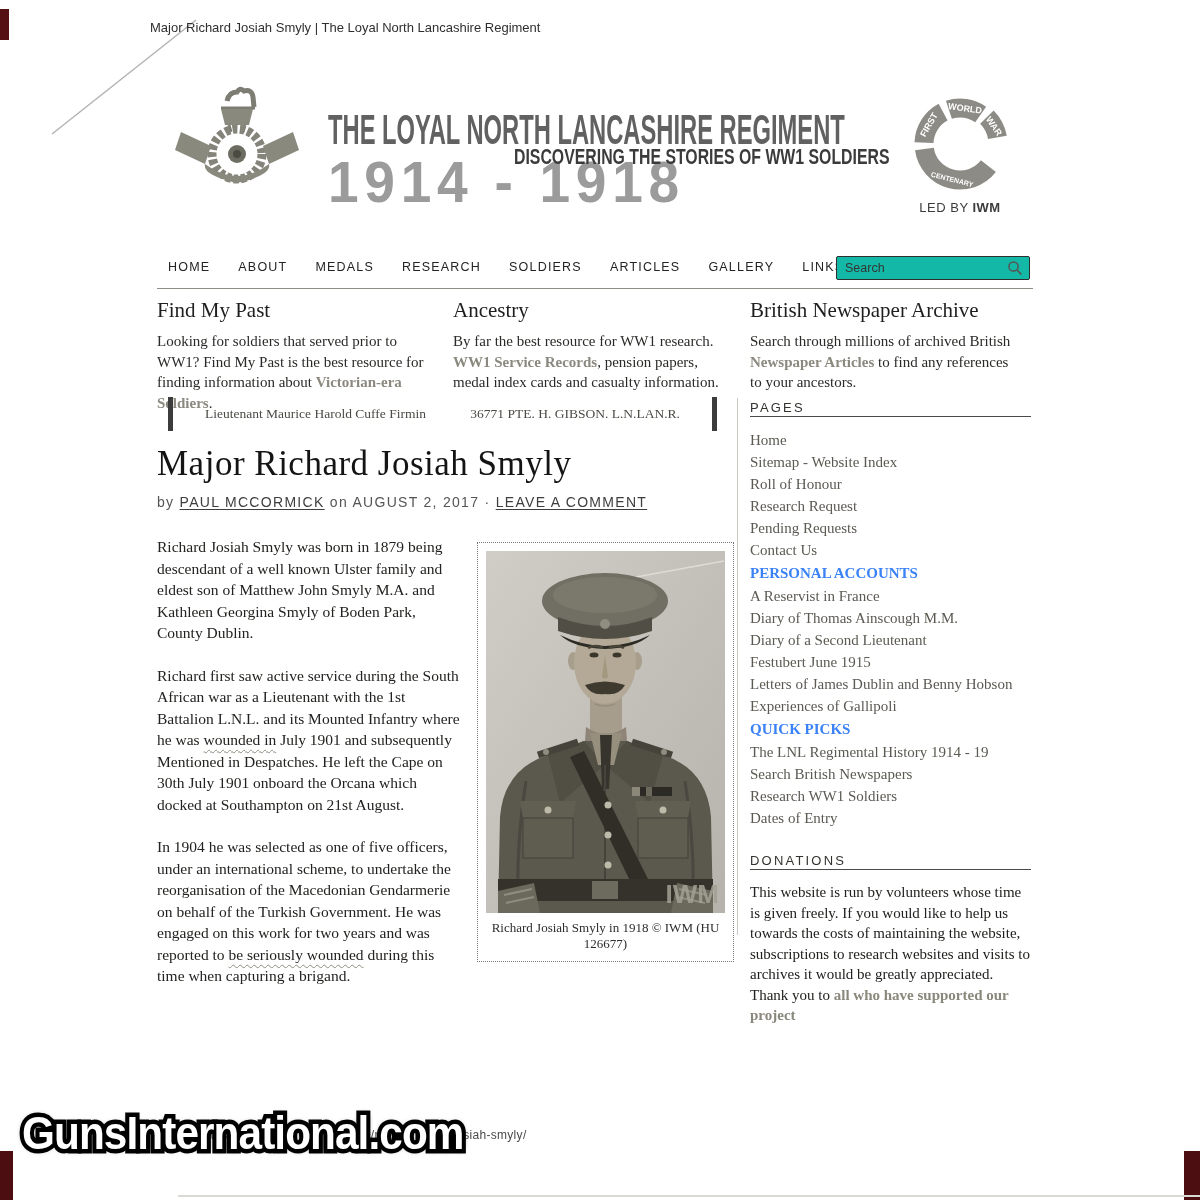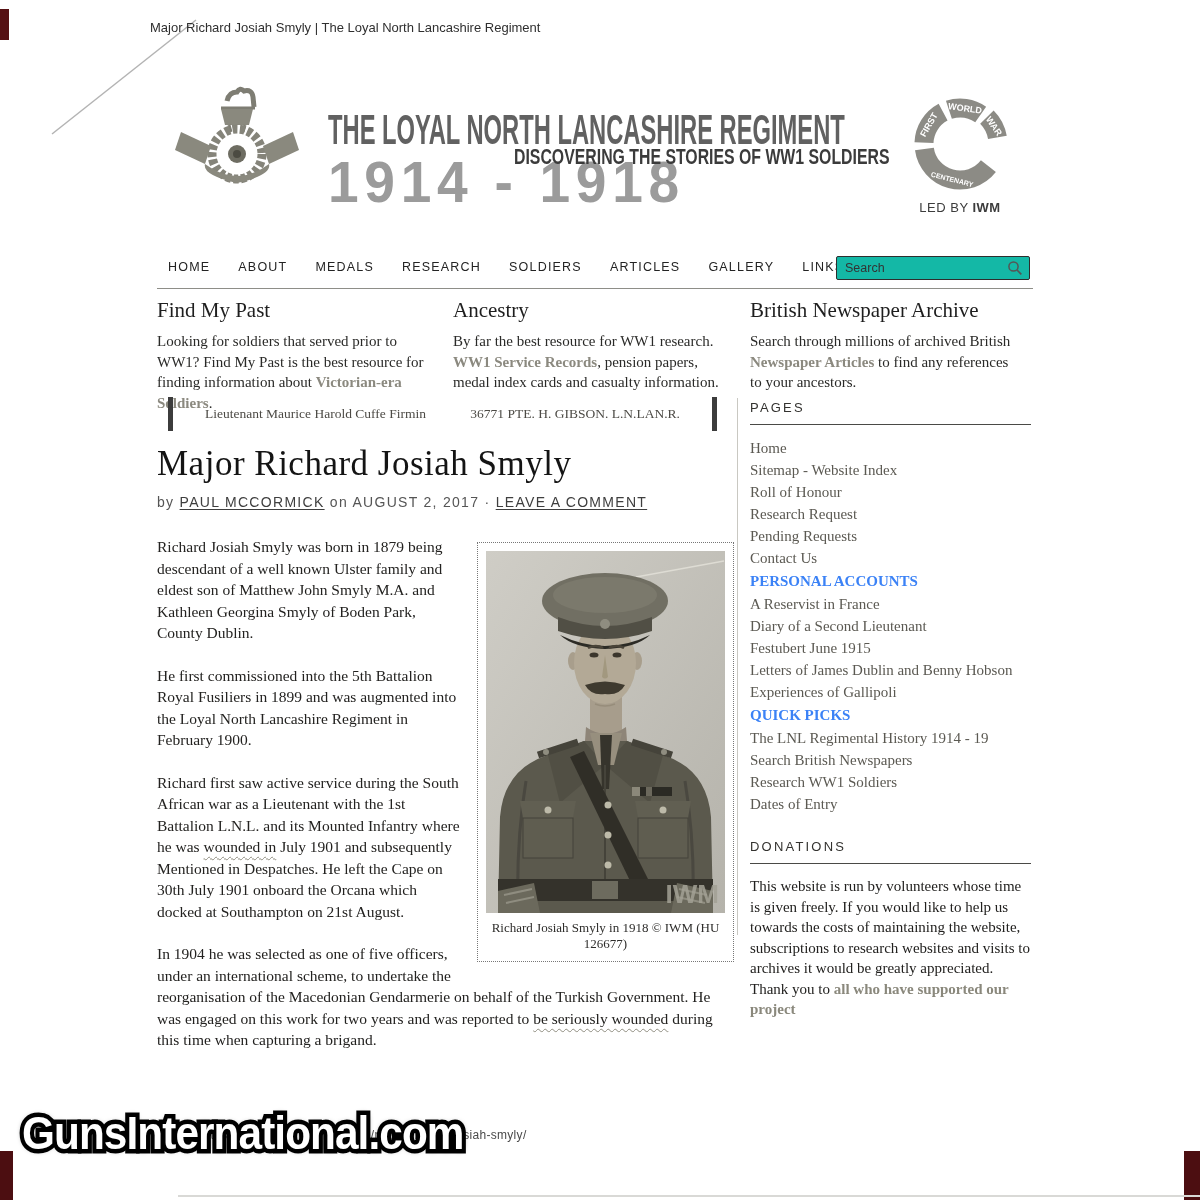--- a/index.html
+++ b/index.html
@@ -64,21 +64,21 @@
              padding:8px 8px 4px;box-sizing:border-box;background:#fff;}
   #photo-box svg{display:block;width:239px;height:362px;}
   .caption{font:13px "Liberation Serif",serif;color:#2e2d2b;text-align:center;padding:7px 0 5px;}
   p.para{margin:0 0 21px;}
   .wavy{text-decoration:underline;text-decoration-style:wavy;text-decoration-color:#8f8d80;
         text-decoration-thickness:1px;text-underline-offset:4px;}
 
   
   #sidebar{position:absolute;left:750px;top:400px;width:281px;}
   .side-h{font-family:"Liberation Sans",sans-serif;font-size:13px;letter-spacing:2.2px;color:#33322f;
-          padding-bottom:9px;border-bottom:1px solid #4a4a46;margin:0 0 12px;font-weight:400;}
+          padding-bottom:1px;border-bottom:1px solid #4a4a46;margin:0 0 12px;font-weight:400;}
   .side-list a{display:block;font:15px/20px "Liberation Serif",serif;color:#5b5952;text-decoration:none;
                padding:1px 0;cursor:pointer;}
   .side-bold{font:700 15px/20px "Liberation Serif",serif;color:#3b82f6;margin:2px 0;}
   #donations-h{margin-top:24px;}
   #donations-text{font:15px/20.5px "Liberation Serif",serif;color:#22211f;margin-top:12px;}
   #donations-text a{color:#8a887c;font-weight:700;text-decoration:none;cursor:pointer;}
 
   
   #page-url{position:absolute;left:200px;top:1128px;font:12px "Liberation Sans",sans-serif;color:#4a4a4a;letter-spacing:.3px;}
   #watermark{position:absolute;left:22px;top:1106px;width:470px;height:62px;transform:scaleX(.92);transform-origin:0 0;}
@@ -251,39 +251,39 @@
         <path d="M12 340 L48 332 L54 362 L12 362 Z" fill="#6b695c"></path>
         <path d="M227 340 L191 332 L185 362 L227 362 Z" fill="#6b695c"></path>
         <path d="M18 344 L46 338 M20 352 L48 346" stroke="#8f8d80" stroke-width="2"></path>
         <path d="M221 344 L193 338 M219 352 L191 346" stroke="#8f8d80" stroke-width="2"></path>
         <text x="233" y="352" text-anchor="end" font-family="Liberation Sans, sans-serif" font-size="26" font-weight="700" fill="#a3a195" opacity="0.85">IWM</text>
       </svg>
       <div class="caption">Richard Josiah Smyly in 1918 © IWM (HU 126677)</div>
     </aside>
 
     <p class="para">Richard Josiah Smyly was born in 1879 being descendant of a well known Ulster family and eldest son of Matthew John Smyly M.A. and Kathleen Georgina Smyly of Boden Park, County Dublin.</p>
-    <p class="para">He first commissioned into the 5th Battalion Royal Fusiliers in 1899 and was augmented into the Loyal North Lancashire Regiment in February 1900.</p>
     <p class="para"><span>Richard first saw active service during the South African war as a Lieutenant with the 1st Battalion L.N.L. and its Mounted Infantry where he was </span><span class="wavy">wounded in</span><span> July 1901 and subsequently Mentioned in Despatches. He left the Cape on 30th July 1901 onboard the Orcana which docked at Southampton on 21st August.</span></p>
     <p class="para"><span>In 1904 he was selected as one of five officers, under an international scheme, to undertake the reorganisation of the Macedonian Gendarmerie on behalf of the Turkish Government. He was engaged on this work for two years and was reported to </span><span class="wavy">be seriously wounded</span><span> during this time when capturing a brigand.</span></p>
   </div>
 </main>
 
 <aside id="sidebar">
   <h3 class="side-h">PAGES</h3>
   <div class="side-list">
     <a>Home</a>
     <a>Sitemap - Website Index</a>
     <a>Roll of Honour</a>
     <a>Research Request</a>
     <a>Pending Requests</a>
     <a>Contact Us</a>
   </div>
   <div class="side-bold">PERSONAL ACCOUNTS</div>
   <div class="side-list">
     <a>A Reservist in France</a>
+    <a>Diary of Thomas Ainscough M.M.</a>
     <a>Diary of a Second Lieutenant</a>
     <a>Festubert June 1915</a>
     <a>Letters of James Dublin and Benny Hobson</a>
     <a>Experiences of Gallipoli</a>
   </div>
   <div class="side-bold">QUICK PICKS</div>
   <div class="side-list">
     <a>The LNL Regimental History 1914 - 19</a>
     <a>Search British Newspapers</a>
     <a>Research WW1 Soldiers</a>

